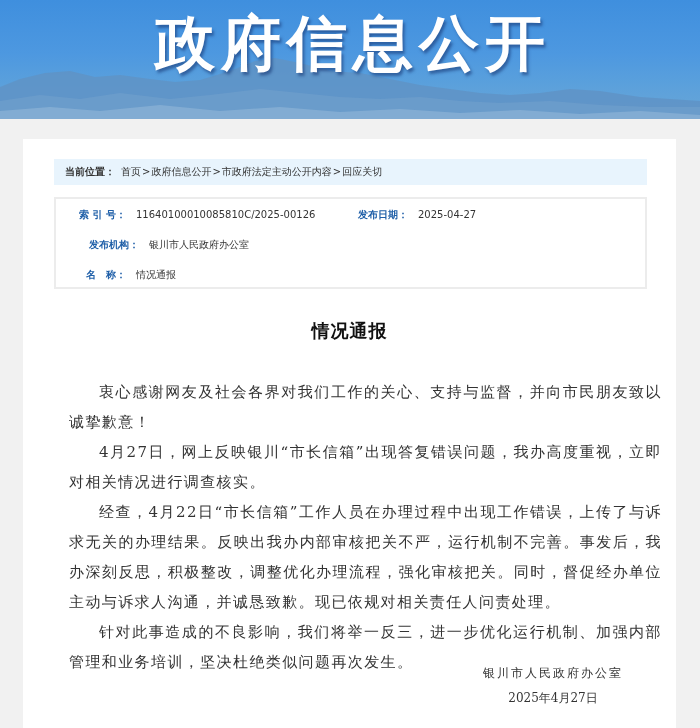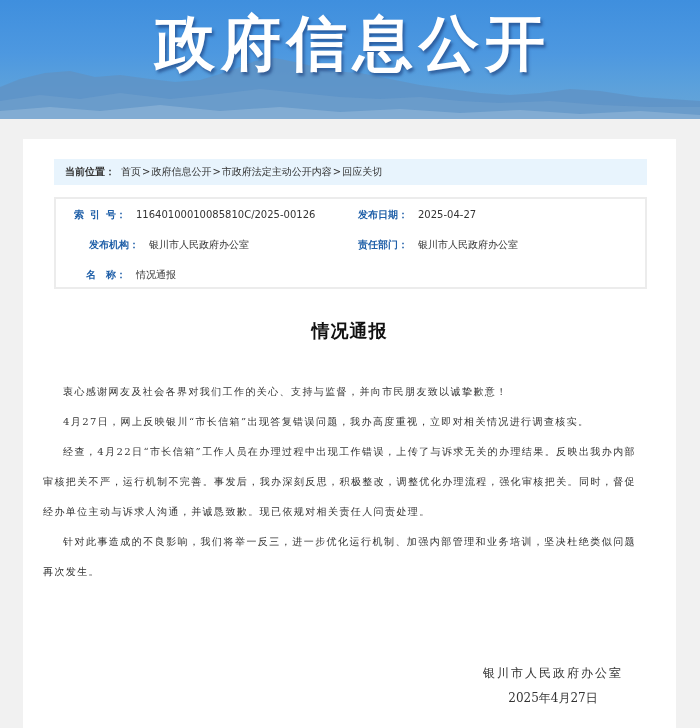--- a/index.html
+++ b/index.html
@@ -36,33 +36,33 @@
     .breadcrumb .bc-link { color: #333; text-decoration: none; }
     .breadcrumb .bc-sep { color: #333; margin: 0 1px; }
 
     .meta-box {
       position: absolute; left: 31px; top: 58px; width: 593px; height: 92px;
       border: 2px solid #ececec; background: #fff;
     }
     .meta-row { position: absolute; font-size: 10px; line-height: 14px; white-space: nowrap; }
     .meta-key { display: inline-block; color: #1f5fa8; font-weight: bold; text-align: right; }
     .meta-val { display: inline-block; color: #333; margin-left: 10px; }
-    .k-left { width: 70px; font-family: Liberation Mono, monospace; }
+    .k-left { width: 70px; }
     .k-right { width: 70px; }
 
     .doc-title {
       position: absolute; left: 0; right: 0; top: 180px;
       text-align: center; font-size: 18px; font-weight: bold; color: #111;
       letter-spacing: 1px;
     }
 
     .body-text {
-      position: absolute; left: 20px; top: 238px; width: 593px;
+      position: absolute; left: 46px; top: 238px; width: 593px;
       font-family: "DejaVu Serif", "Liberation Serif", serif;
-      font-size: 10px; color: #333; line-height: 30px; letter-spacing: 1.4px;
+      font-size: 15px; color: #333; line-height: 30px; letter-spacing: 1.4px;
     }
     .body-text p { text-indent: 2em; text-align: justify; }
     .body-text p.para { margin-bottom: 0; }
 
     .signature {
       position: absolute; left: 450px; top: 526px; width: 160px;
       font-family: "DejaVu Serif", "Liberation Serif", serif;
       font-size: 12px; color: #333; text-align: center;
     }
     .sig-org { letter-spacing: 2px; line-height: 16px; }
@@ -89,23 +89,20 @@
   <div class="meta-box">
     <div class="meta-row" style="left:0; top:9px;">
       <span class="meta-key k-left">索 引 号：</span><span class="meta-val">11640100010085810C/2025-00126</span>
     </div>
     <div class="meta-row" style="left:282px; top:9px;">
       <span class="meta-key k-right">发布日期：</span><span class="meta-val">2025-04-27</span>
     </div>
     <div class="meta-row" style="left:0; top:39px;margin-left:13px;">
       <span class="meta-key k-left">发布机构：</span><span class="meta-val">银川市人民政府办公室</span>
     </div>
-    <div class="meta-row" style="left:282px; top:39px;">
-      <span class="meta-key k-right">责任部门：</span><span class="meta-val">银川市人民政府办公室</span>
-    </div>
     <div class="meta-row" style="left:0; top:69px;">
       <span class="meta-key k-left">名　称：</span><span class="meta-val">情况通报</span>
     </div>
   </div>
 
   <div class="doc-title">情况通报</div>
 
   <div class="body-text">
     <p class="para">衷心感谢网友及社会各界对我们工作的关心、支持与监督，并向市民朋友致以诚挚歉意！</p>
     <p class="para">4月27日，网上反映银川“市长信箱”出现答复错误问题，我办高度重视，立即对相关情况进行调查核实。</p>

